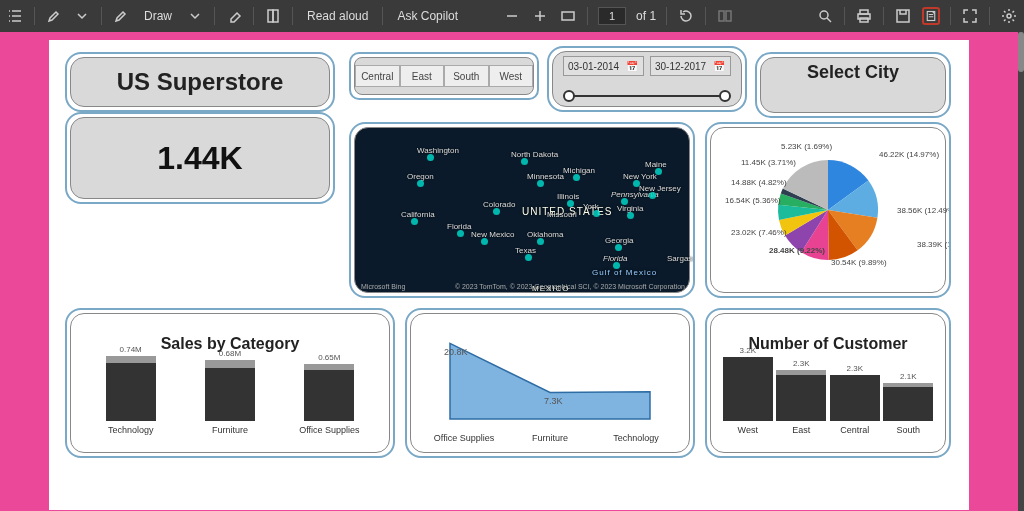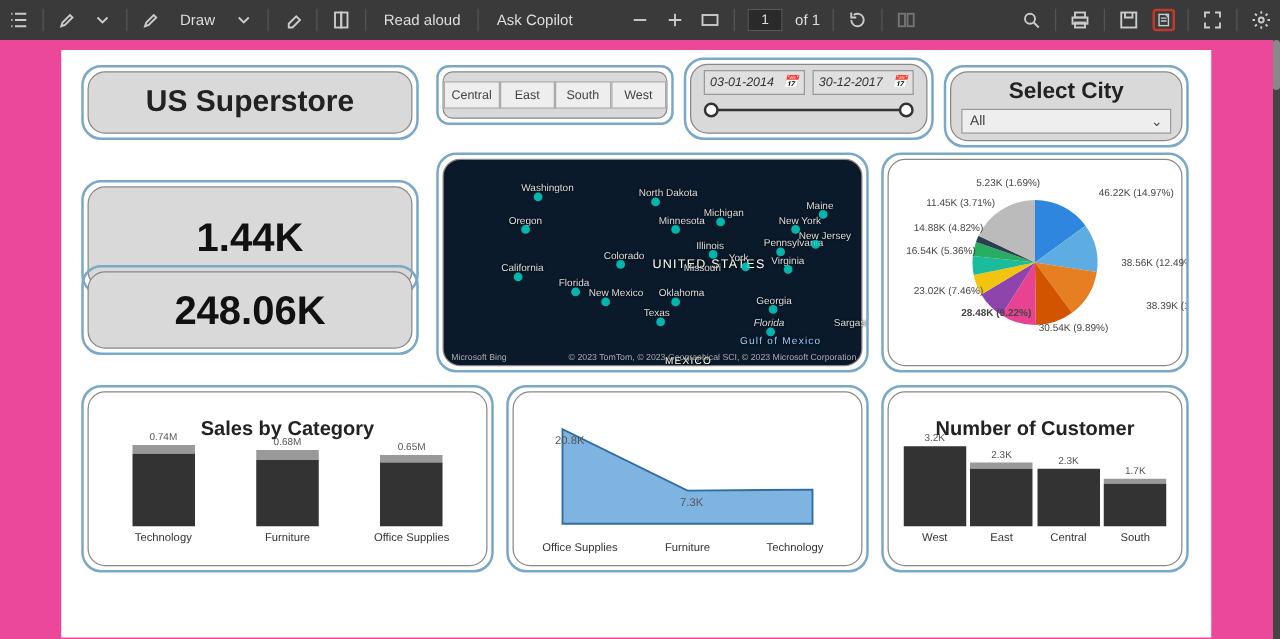--- a/index.html
+++ b/index.html
@@ -21,30 +21,30 @@
   .page { width: 920px; margin: 8px auto 20px; background: #fff; padding: 20px 16px 30px; position: relative; }
   .panel { border: 2px solid #7aa8c7; border-radius: 16px; position: absolute; overflow: hidden; }
   .panel-inner { background: #d9d9d9; border: 1px solid #888; border-radius: 14px; position: absolute; inset: 3px; display: flex; align-items: center; justify-content: center; }
   .title-card { left: 16px; top: 12px; width: 270px; height: 60px; }
   .big-text { font-size: 24px; font-weight: 600; color: #222; }
   .slicer { left: 300px; top: 12px; width: 190px; height: 48px; border-radius: 10px; }
   .slicer .panel-inner { border-radius: 8px; padding: 0; }
   .slicer-cells { display: flex; width: 100%; height: 60%; }
   .slicer-cell { flex: 1; border: 1px solid #aaa; background: #eee; font-size: 10px; display: flex; align-items: center; justify-content: center; cursor: pointer; color:#444; }
   .date-range { left: 498px; top: 6px; width: 200px; height: 66px; }
-  .date-range .panel-inner { flex-direction: column; justify-content: flex-start; gap: 6px; padding: 4px 10px; font-style: italic; }
+  .date-range .panel-inner { flex-direction: column; justify-content: space-between; gap: 6px; padding: 4px 10px; }
   .dr-boxes { display: flex; gap: 6px; width: 100%; }
   .dr-box { flex: 1; height: 20px; background: #e0e0e0; border: 1px solid #999; font-size: 10px; display: flex; align-items: center; justify-content: space-between; padding: 0 4px; cursor: pointer; color:#333;}
   .dr-slider { width: 100%; height: 12px; position: relative; }
   .dr-line { position: absolute; top: 5px; left: 6px; right: 6px; height: 2px; background: #333; }
   .dr-knob { position: absolute; top: 0; width: 12px; height: 12px; border-radius: 50%; background: #fff; border: 2px solid #333; cursor: pointer; }
   .city { left: 706px; top: 12px; width: 196px; height: 66px; }
   .city .panel-inner { flex-direction: column; justify-content: flex-start; padding: 4px 8px; }
   .city-select { width: 100%; height: 20px; background: #eee; border: 1px solid #999; font-size: 11px; display: flex; align-items: center; justify-content: space-between; padding: 0 6px; cursor: pointer; margin-top: 4px; color:#444;}
-  .metric1 { left: 16px; top: 104px; width: 270px; height: 92px; }
+  .metric1 { left: 16px; top: 72px; width: 270px; height: 92px; }
   .metric2 { left: 16px; top: 172px; width: 270px; height: 72px; }
   .huge { font-size: 32px; font-weight: 600; color: #111; }
   .map { left: 300px; top: 82px; width: 346px; height: 176px; }
   .map .panel-inner { padding: 0; background: #0a1a2a; flex-direction: column; justify-content: flex-end; }
   .map-canvas { position: absolute; inset: 0; }
   .state { position: absolute; font-size: 8px; color: #ddd; text-shadow: 0 0 2px #000; white-space: nowrap; }
   .dot { position: absolute; width: 7px; height: 7px; border-radius: 50%; background: #00d4c4; opacity: 0.85; }
   .map-credit { position: absolute; bottom: 2px; left: 6px; right: 4px; display: flex; justify-content: space-between; font-size: 7px; color: #aaa; }
   .country-label { position:absolute; color:#ffe; font-size:10px; letter-spacing:1px; text-shadow:0 0 3px #000;margin-left:37px; }
   .pie { left: 656px; top: 82px; width: 246px; height: 176px; }
@@ -234,35 +234,26 @@
           <div class="dr-line"></div>
           <div class="dr-knob" style="left:0"></div>
           <div class="dr-knob" style="right:0"></div>
         </div>
       </div>
     </div>
 
     <div class="panel city">
       <div class="panel-inner">
         <span style="font-size:18px;font-weight:600;color:#222;">Select City</span>
-        <div class="city-select">
-          <span>All</span>
-          <span>⌄</span>
-        </div>
       </div>
     </div>
 
     <div class="panel metric1">
       <div class="panel-inner">
           <span class="huge">1.44K</span>
-        </div>
-    </div>
-    <div class="panel metric2">
-      <div class="panel-inner">
-          <span class="huge">248.06K</span>
         </div>
     </div>
 
     <div class="panel map">
       <div class="panel-inner">
         <div class="map-canvas">
           <div class="country-label" style="left:130px;top:78px;">UNITED STATES</div>
           <div class="country-label" style="left:140px;top:156px;font-size:8px;">MEXICO</div>
           <div class="country-label" style="left:200px;top:140px;font-size:8px;color:#9cf;">Gulf of Mexico</div>
           <div id="map-states">
@@ -274,21 +265,21 @@
               <div class="state" style="left: 128px; top: 72px;">Colorado</div>
               <div class="state" style="left: 160px; top: 118px;">Texas</div>
               <div class="state" style="left: 172px; top: 102px;">Oklahoma</div>
               <div class="state" style="left: 172px; top: 44px;">Minnesota</div>
               <div class="state" style="left: 208px; top: 38px;">Michigan</div>
               <div class="state" style="left: 202px; top: 64px;">Illinois</div>
               <div class="state" style="left: 228px; top: 74px;">York</div>
               <div class="state" style="left: 248px; top: 126px; font-style: italic;">Florida</div>
               <div class="state" style="left: 250px; top: 108px;">Georgia</div>
               <div class="state" style="left: 262px; top: 76px;">Virginia</div>
-              <div class="state" style="left: 256px; top: 62px;">Pennsylvania</div>
+              <div class="state" style="left: 256px; top: 62px; font-style: italic;">Pennsylvania</div>
               <div class="state" style="left: 268px; top: 44px;">New York</div>
               <div class="state" style="left: 290px; top: 32px;">Maine</div>
               <div class="state" style="left: 284px; top: 56px;">New Jersey</div>
               <div class="state" style="left: 156px; top: 22px;">North Dakota</div>
               <div class="state" style="left: 192px; top: 82px;">Missouri</div>
               <div class="state" style="left: 312px; top: 126px;">Sargass</div>
             </div>
           <div id="map-dots">
               <div class="dot" style="left: 72px; top: 26px;"></div>
               <div class="dot" style="left: 62px; top: 52px;"></div>
@@ -416,21 +407,21 @@
               <div class="bar-cat">East</div>
             </div>
             <div class="bar-col" style="width: 42px;">
               <div class="bar-val">2.3K</div>
               <div class="bar-stack">
                 <div class="bar-a" style="height: 46px;"></div>
               </div>
               <div class="bar-cat">Central</div>
             </div>
             <div class="bar-col" style="width: 42px;">
-              <div class="bar-val">1.7K</div>
+              <div class="bar-val">2.1K</div>
               <div class="bar-stack">
                 <div class="bar-a" style="height: 34px;"></div>
                 <div class="bar-b" style="height: 4px;"></div>
               </div>
               <div class="bar-cat">South</div>
             </div>
           </div>
       </div>
     </div>
 

